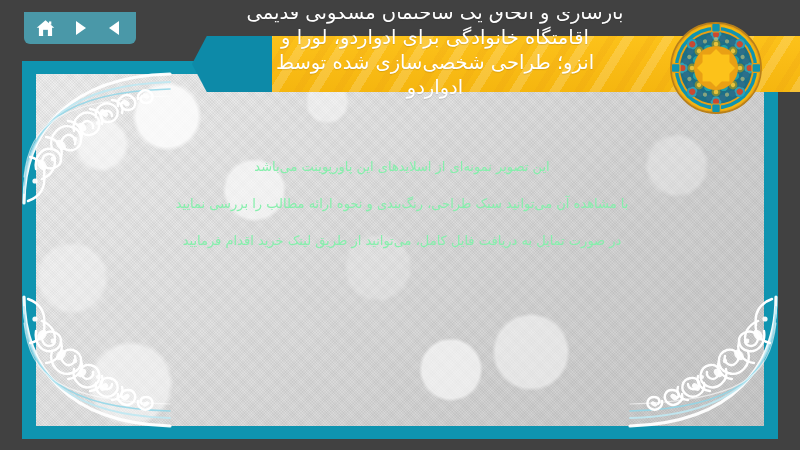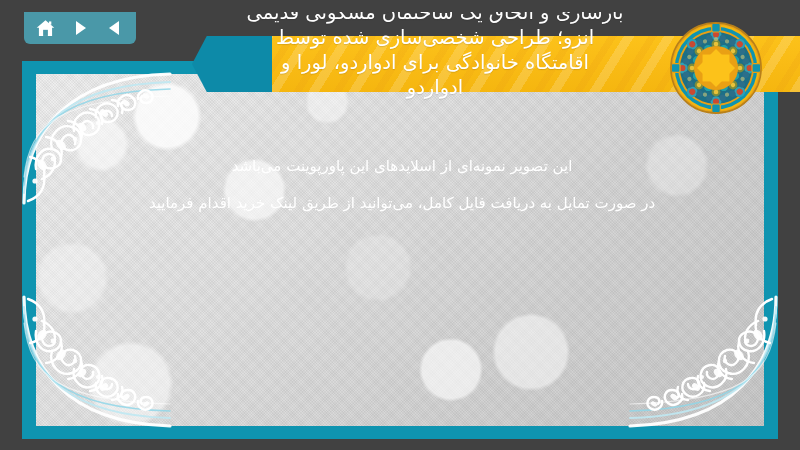--- a/index.html
+++ b/index.html
@@ -126,23 +126,23 @@
   }
 
   
   #body-text {
     position:absolute;
     left:46px; top:136px;
     width:712px;
     z-index:25;
     direction:rtl;
     text-align:center;
-    color:#ffffff;
+    color:#86efac;
     font-family:"DejaVu Sans", sans-serif;
-    font-size:15px;
+    font-size:13px;
     line-height:37px;
     white-space:nowrap;
   }
   #body-text .bline { display:block; }
 </style>
 </head>
 <body>
 
 <div id="stage">
 
@@ -270,22 +270,22 @@
       <circle cx="53" cy="78" r="2.2"></circle>
       <circle cx="76" cy="62" r="2"></circle>
     </g>
   </svg>
 
   <div id="banner-tab"></div>
   <div id="banner"></div>
 
   <div id="title">
     <span class="tline">بازسازی و الحاق یک ساختمان مسکونی قدیمی</span>
+    <span class="tline">اقامتگاه خانوادگی برای ادواردو، لورا و</span>
     <span class="tline">انزو؛ طراحی شخصی‌سازی شده توسط</span>
-    <span class="tline">اقامتگاه خانوادگی برای ادواردو، لورا و</span>
     <span class="tline">ادواردو</span>
   </div>
 
   <svg id="medallion" viewBox="0 0 100 100">
     <defs>
       <clipPath id="ringclip">
         <path d="M50 6 a44 44 0 1 1 -0.1 0 Z M50 28 a22 22 0 1 0 0.1 0 Z" clip-rule="evenodd"></path>
       </clipPath>
     </defs>
     <circle cx="50" cy="50" r="47" fill="#e8a317"></circle>
@@ -344,16 +344,17 @@
       </g>
       <use href="#stud" transform="rotate(90 50 50)"></use>
       <use href="#stud" transform="rotate(180 50 50)"></use>
       <use href="#stud" transform="rotate(270 50 50)"></use>
     </g>
     <circle cx="50" cy="50" r="47" fill="none" stroke="#b8801a" stroke-width="1.6"></circle>
   </svg>
 
   <div id="body-text">
     <span class="bline">این تصویر نمونه‌ای از اسلایدهای این پاورپوینت می‌باشد</span>
+    <span class="bline">با مشاهده آن می‌توانید سبک طراحی، رنگ‌بندی و نحوه ارائه مطالب را بررسی نمایید</span>
     <span class="bline">در صورت تمایل به دریافت فایل کامل، می‌توانید از طریق لینک خرید اقدام فرمایید</span>
   </div>
 
 </div>
 
 </body></html>

